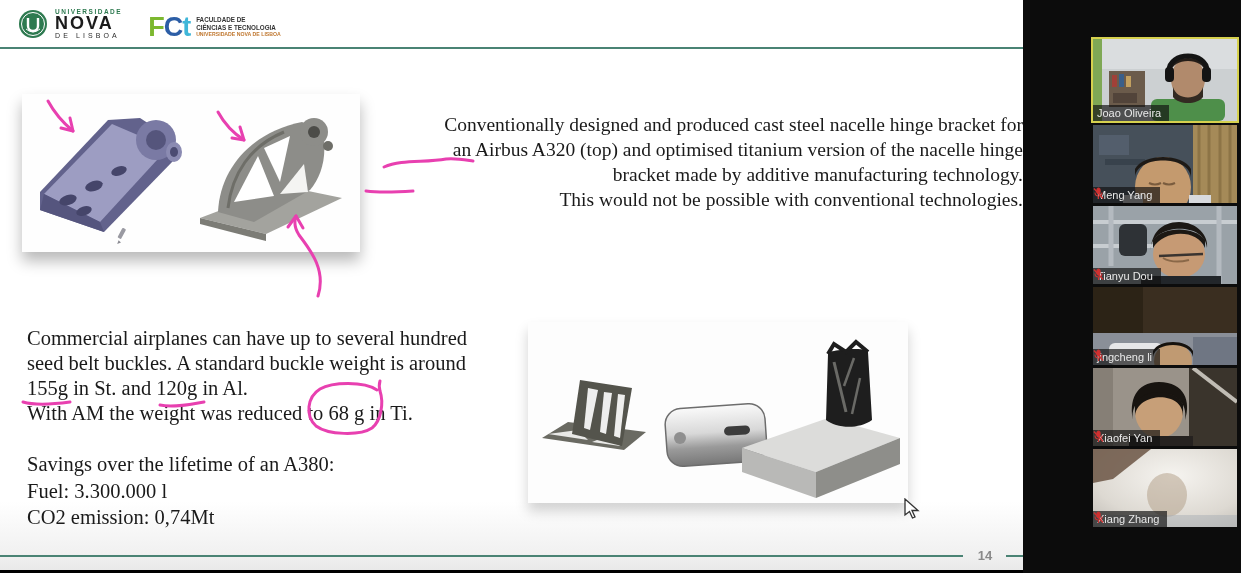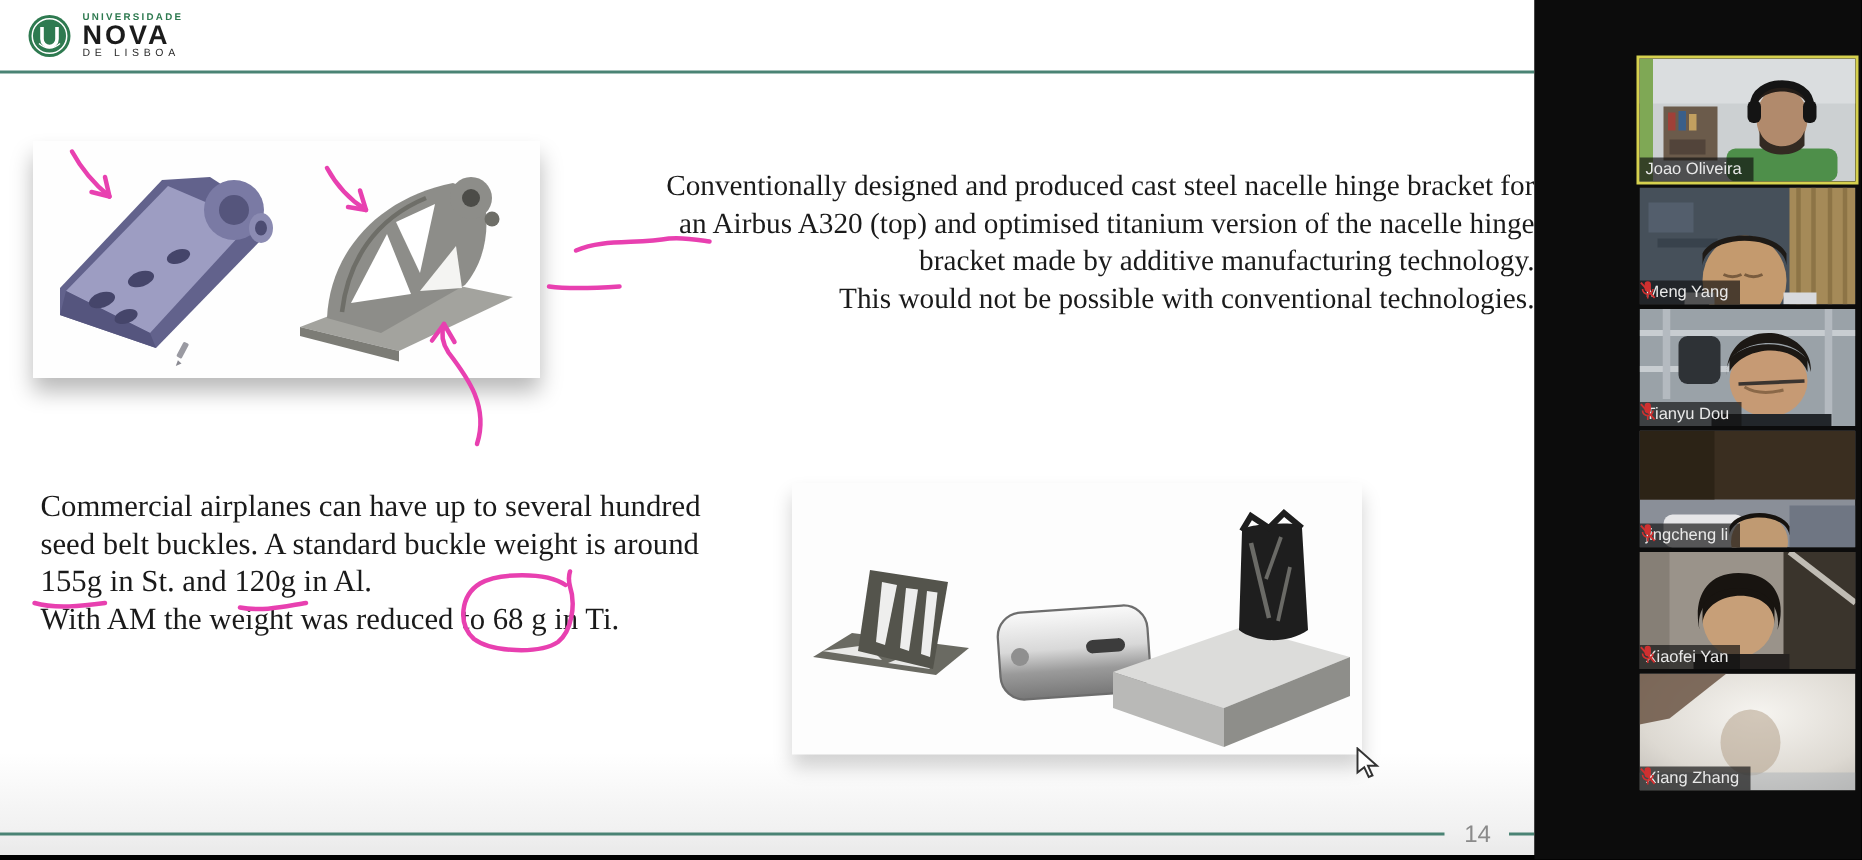--- a/index.html
+++ b/index.html
@@ -34,21 +34,21 @@
              box-shadow:0 8px 12px rgba(0,0,0,0.18); }
 
   .serif { font-family:"Liberation Serif", serif; color:#1a1a1a; white-space:pre-line; }
   .para1 { position:absolute; left:363px; top:112px; width:660px; font-size:19.5px; line-height:25px;text-align:right; }
   .para2 { position:absolute; left:27px;  top:326px; width:510px; font-size:20.5px; line-height:25px; }
   .para3 { position:absolute; left:27px;  top:451px; width:420px; font-size:20.5px; line-height:26.5px; }
 
   .footer-line-left  { position:absolute; left:0;    top:555px; width:963px; height:2px; background:#4a8374; }
   .footer-line-right { position:absolute; left:1006px; top:555px; width:17px; height:2px; background:#4a8374; }
   .page-number { position:absolute; left:968px; top:548px; width:34px; text-align:center;
-                 font-size:16px; font-weight:normal; color:#8a8a8a; }
+                 font-size:13px; font-weight:bold; color:#8a8a8a; }
 
   .annot { position:absolute; left:0; top:0; width:1023px; height:570px; pointer-events:none; }
   .cursor { position:absolute; left:903px; top:498px; }
   .pencil { position:absolute; left:114px; top:227px; }
 
   
   .sidebar { position:absolute; left:1023px; top:0; width:218px; height:573px; background:#0c0c0c; }
   .thumb { position:absolute; left:70px; width:144px; height:78px; background:#222; overflow:hidden; }
   .thumb.active { outline:2px solid #d6d14e; height:82px; }
   .thumb svg { position:absolute; left:0; top:0; }
@@ -71,20 +71,28 @@
           <circle cx="15" cy="15" r="11.5" fill="none" stroke="#ffffff" stroke-width="1"></circle>
           <path d="M10,9 v8 a5,5 0 0 0 10,0 v-8" fill="none" stroke="#ffffff" stroke-width="2.4"></path>
           <path d="M8,20 q7,6 14,0" fill="none" stroke="#ffffff" stroke-width="1"></path>
         </svg>
         <div class="nova-text">
           <div class="l1">UNIVERSIDADE</div>
           <div class="l2">NOVA</div>
           <div class="l3">DE LISBOA</div>
         </div>
       </div>
+      <div class="fct-logo">
+        <div class="fct-mark"><span class="f">F</span><span class="c">C</span><span class="t">t</span></div>
+        <div class="fct-text">
+          <div class="l1">FACULDADE DE</div>
+          <div class="l2">CIÊNCIAS E TECNOLOGIA</div>
+          <div class="l3">UNIVERSIDADE NOVA DE LISBOA</div>
+        </div>
+      </div>
     </div>
 
     <div class="rule-top"></div>
 
     <div class="figure1">
       <svg width="338" height="158" viewBox="0 0 338 158">
 
         <g>
           <path d="M18,116 L18,98 L86,26 L118,24 L152,46 L152,66 L82,138 L18,116 Z" fill="#62628c"></path>
           <path d="M22,100 L90,30 L146,54 L78,128 Z" fill="#9d9dc2"></path>
@@ -155,20 +163,23 @@
     </div>
 
     <div class="para1 serif">Conventionally designed and produced cast steel nacelle hinge bracket for
 an Airbus A320 (top) and optimised titanium version of the nacelle hinge
 bracket made by additive manufacturing technology.
 This would not be possible with conventional technologies.</div>
     <div class="para2 serif">Commercial airplanes can have up to several hundred
 seed belt buckles. A standard buckle weight is around
 155g in St. and 120g in Al.
 With AM the weight was reduced to 68 g in Ti.</div>
+    <div class="para3 serif">Savings over the lifetime of an A380:
+Fuel: 3.300.000 l
+CO2 emission: 0,74Mt</div>
 
     <div class="footer-line-left"></div>
     <div class="page-number">14</div>
     <div class="footer-line-right"></div>
 
     <svg class="annot" viewBox="0 0 1023 570">
       <g fill="none" stroke="#e840b0" stroke-width="3" stroke-linecap="round">
         <path d="M48,101 C54,112 62,122 73,131"></path>
         <path d="M73,131 L61,128 M73,131 L70,118"></path>
         <path d="M218,112 C224,123 233,133 244,140"></path>

